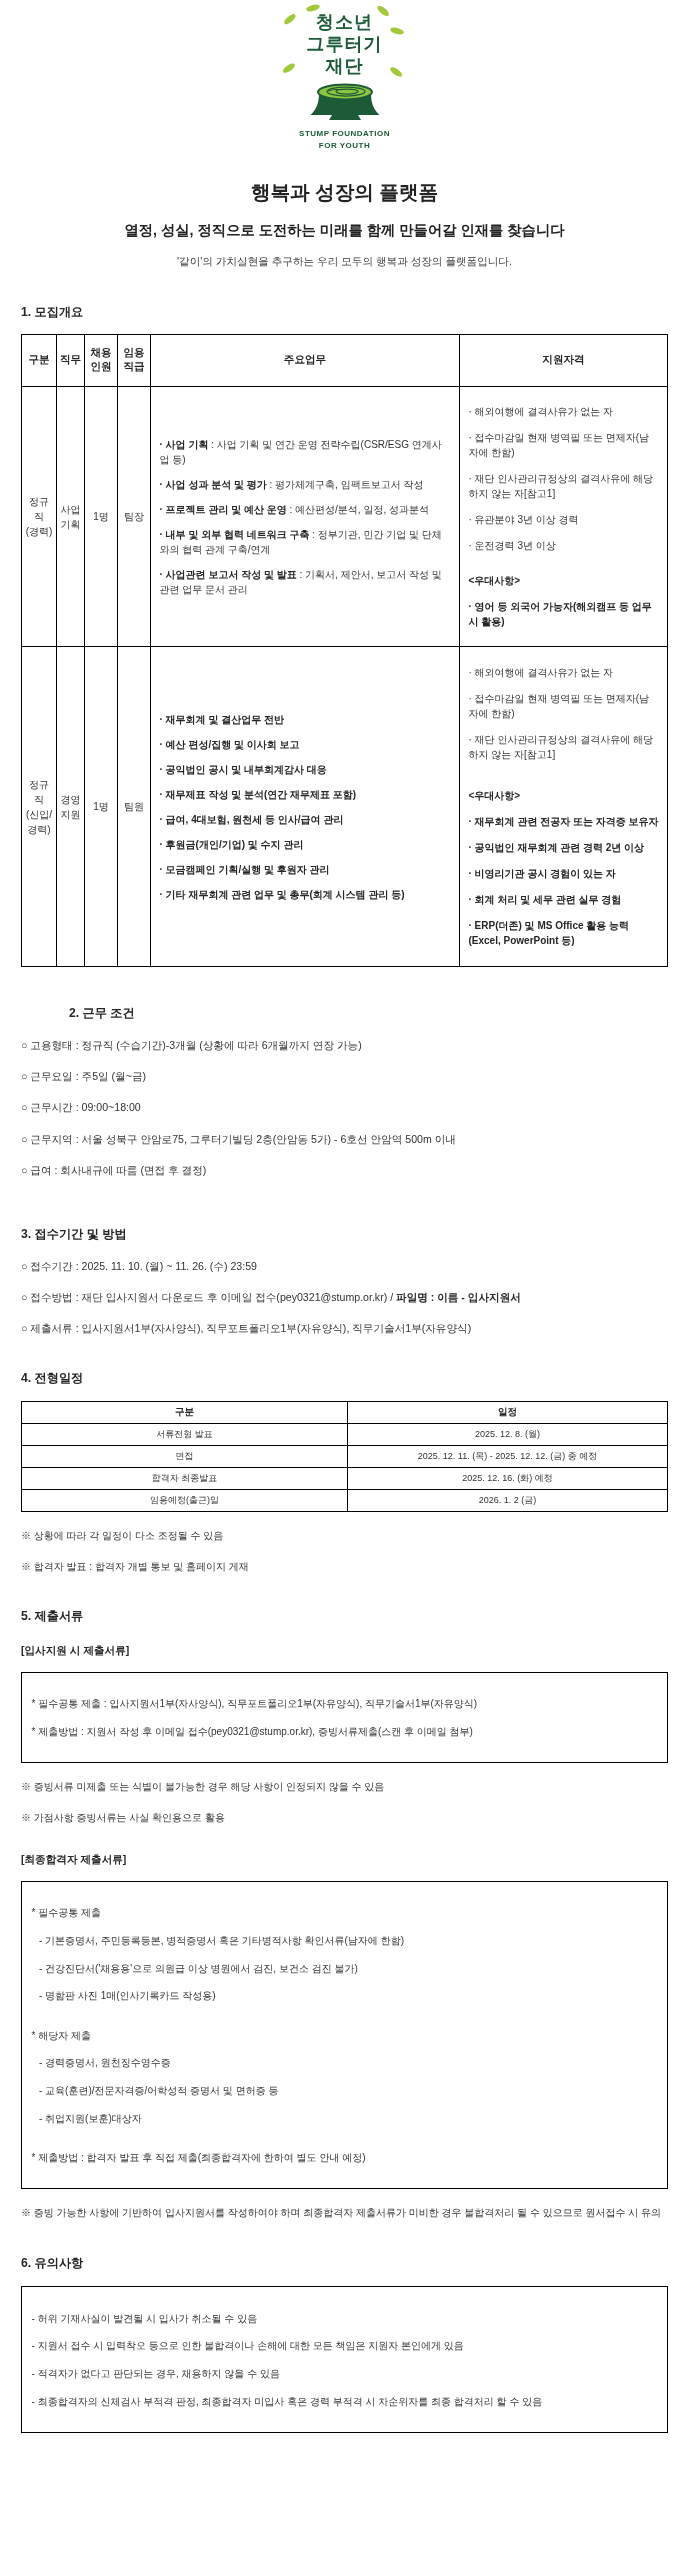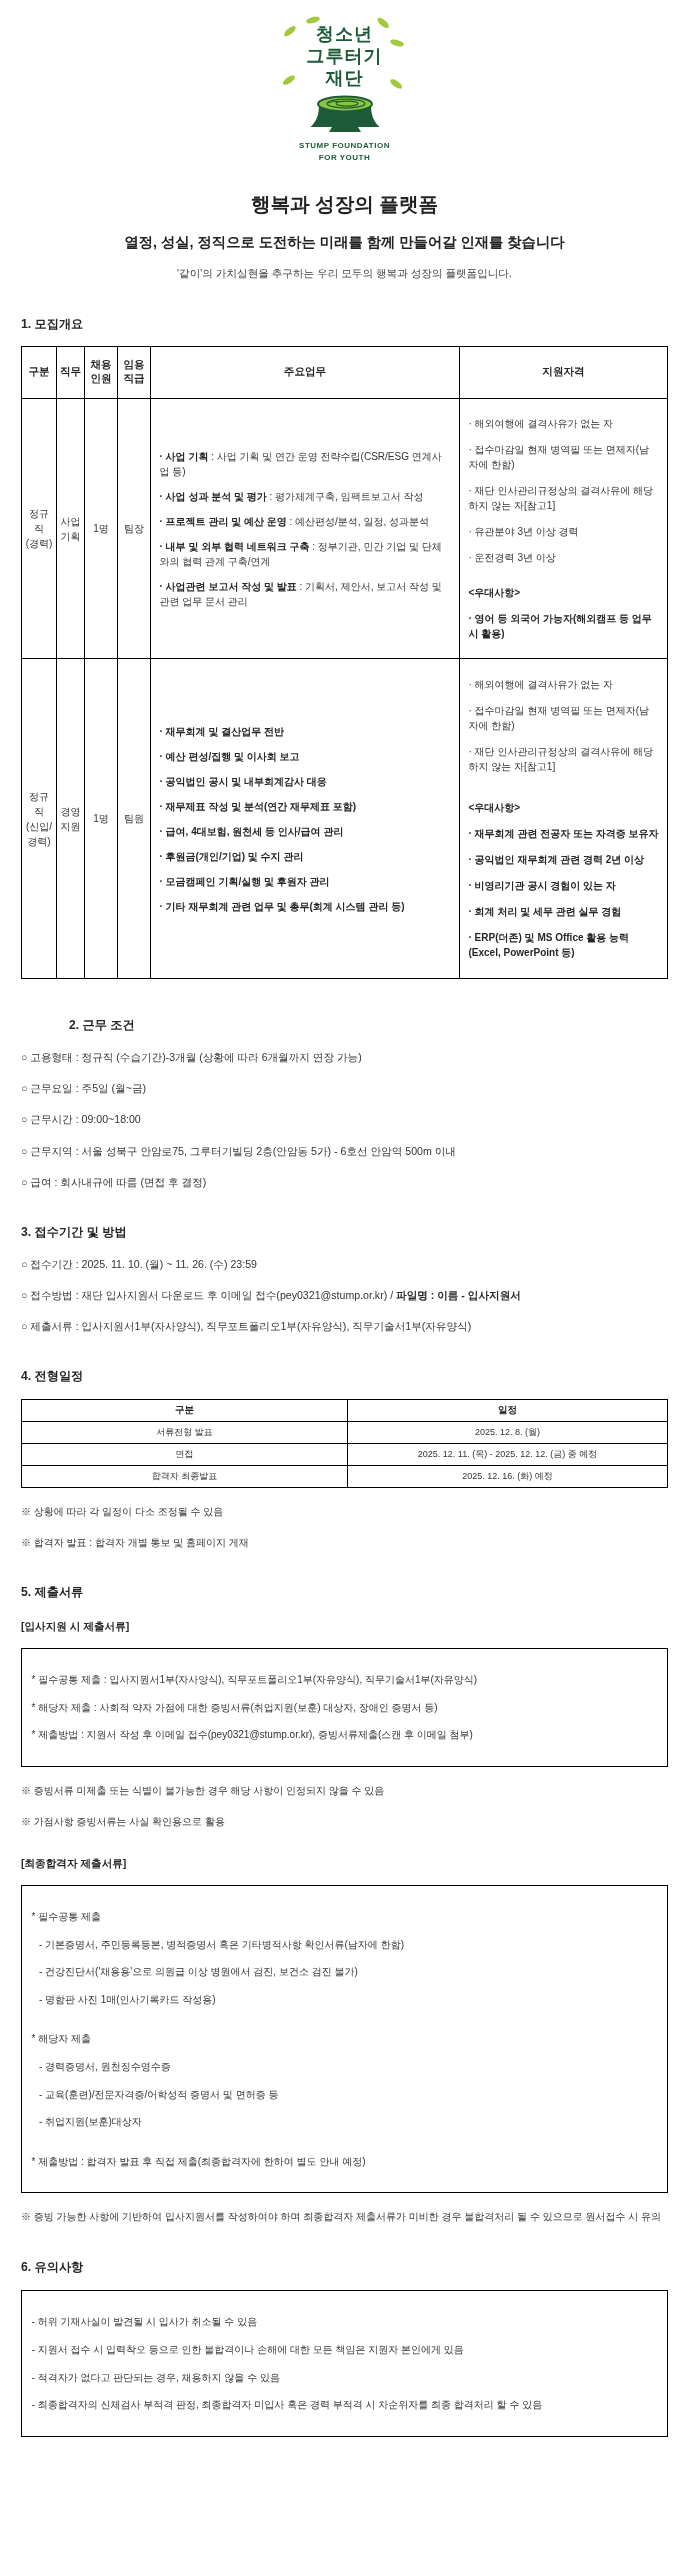--- a/index.html
+++ b/index.html
@@ -1,20 +1,20 @@
 <!DOCTYPE html>
 <html style="font-size:8.5px"><head>
 <meta charset="utf-8">
 <style>
   html,body{margin:0;padding:0;background:#ffffff;}
   body{width:689px;font-family:"Liberation Sans",sans-serif;color:#333;-webkit-font-smoothing:antialiased;}
   .page{padding:3.2px 21px 8.5px 21px;}
 
   
-  .logo-wrap{width:138px;margin:16px auto;text-align:center;position:relative;}
+  .logo-wrap{width:138px;margin:4px auto;text-align:center;position:relative;}
   .logo-text{position:relative;padding-top:5.3px;}
   .logo-line{font-size:18px;line-height:1.22;font-weight:bold;color:#1d5b38;letter-spacing:1.1px;}
   .leaf{position:absolute;width:14.3px;height:6.4px;background:#a2c93c;border-radius:50%;}
   .leaf.l1{left:7.4px;top:8.5px;transform:rotate(-40deg);}
   .leaf.l2{left:30px;top:-2.1px;transform:rotate(-15deg);}
   .leaf.l3{left:100px;top:1.1px;transform:rotate(40deg);}
   .leaf.l4{left:114px;top:21px;transform:rotate(15deg);}
   .leaf.l5{left:6.4px;top:58px;transform:rotate(-35deg);}
   .leaf.l6{left:113px;top:62px;transform:rotate(35deg);}
   .stump{margin:2.1px auto 1.1px auto;display:block;}
@@ -174,21 +174,21 @@
 
   <div class="sec-heading" style="margin-top:38px;margin-left:48px;">2. 근무 조건</div>
   <div class="sec-items">
     <div class="o-item">○ 고용형태 : 정규직 (수습기간)-3개월 (상황에 따라 6개월까지 연장 가능)</div>
     <div class="o-item">○ 근무요일 : 주5일 (월~금)</div>
     <div class="o-item">○ 근무시간 : 09:00~18:00</div>
     <div class="o-item">○ 근무지역 : 서울 성북구 안암로75, 그루터기빌딩 2층(안암동 5가) - 6호선 안암역 500m 이내</div>
     <div class="o-item">○ 급여 : 회사내규에 따름 (면접 후 결정)</div>
   </div>
 
-  <div class="sec-heading" style="margin-top:33px;">3. 접수기간 및 방법</div>
+  <div class="sec-heading" style="margin-top:47px;">3. 접수기간 및 방법</div>
   <div class="sec-items">
     <div class="o-item"><span>○ 접수기간 : 2025. 11. 10. (월) ~ 11. 26. (수) 23:59</span><span class="b"></span></div>
     <div class="o-item"><span>○ 접수방법 : 재단 입사지원서 다운로드 후 이메일 접수(pey0321@stump.or.kr)  / </span><span class="b">파일명 : 이름 - 입사지원서</span></div>
     <div class="o-item"><span>○ 제출서류 : 입사지원서1부(자사양식), 직무포트폴리오1부(자유양식), 직무기술서1부(자유양식)</span><span class="b"></span></div>
   </div>
 
   <div class="sec-heading" style="margin-top:33px;">4. 전형일정</div>
   <table class="sched-table">
     <colgroup>
         <col style="width:326px">
@@ -206,31 +206,34 @@
         <td>2025. 12. 8. (월)</td>
       </tr>
       <tr>
         <td>면접</td>
         <td>2025. 12. 11. (목) - 2025. 12. 12. (금) 중 예정</td>
       </tr>
       <tr>
         <td>합격자 최종발표</td>
         <td>2025. 12. 16. (화) 예정</td>
       </tr>
+      <tr>
+        <td>임용예정(출근)일</td>
+        <td>2026. 1. 2 (금)</td>
+      </tr>
     </tbody>
   </table>
   <div class="note-line">※ 상황에 따라 각 일정이 다소 조정될 수 있음</div>
   <div class="note-line">※ 합격자 발표 : 합격자 개별 통보 및 홈페이지 게재</div>
 
   <div class="sec-heading" style="margin-top:34px;">5. 제출서류</div>
 
   <div class="sub-head">[입사지원 시 제출서류]</div>
   <div class="doc-box">
     <p>* 필수공통 제출 : 입사지원서1부(자사양식), 직무포트폴리오1부(자유양식), 직무기술서1부(자유양식)</p>
-    <p>* 해당자 제출 : 사회적 약자 가점에 대한 증빙서류(취업지원(보훈) 대상자, 장애인 증명서 등)</p>
     <p>* 제출방법 : 지원서 작성 후 이메일 접수(pey0321@stump.or.kr), 증빙서류제출(스캔 후 이메일 첨부)</p>
   </div>
   <div class="note-line">※ 증빙서류 미제출 또는 식별이 불가능한 경우 해당 사항이 인정되지 않을 수 있음</div>
   <div class="note-line">※ 가점사항 증빙서류는 사실 확인용으로 활용</div>
 
   <div class="sub-head" style="margin-top:28px;">[최종합격자 제출서류]</div>
   <div class="doc-box">
     <p>* 필수공통 제출</p>
     <p class="sub">- 기본증명서, 주민등록등본, 병적증명서 혹은 기타병적사항 확인서류(남자에 한함)</p>
     <p class="sub">- 건강진단서('채용용'으로 의원급 이상 병원에서 검진, 보건소 검진 불가)</p>

